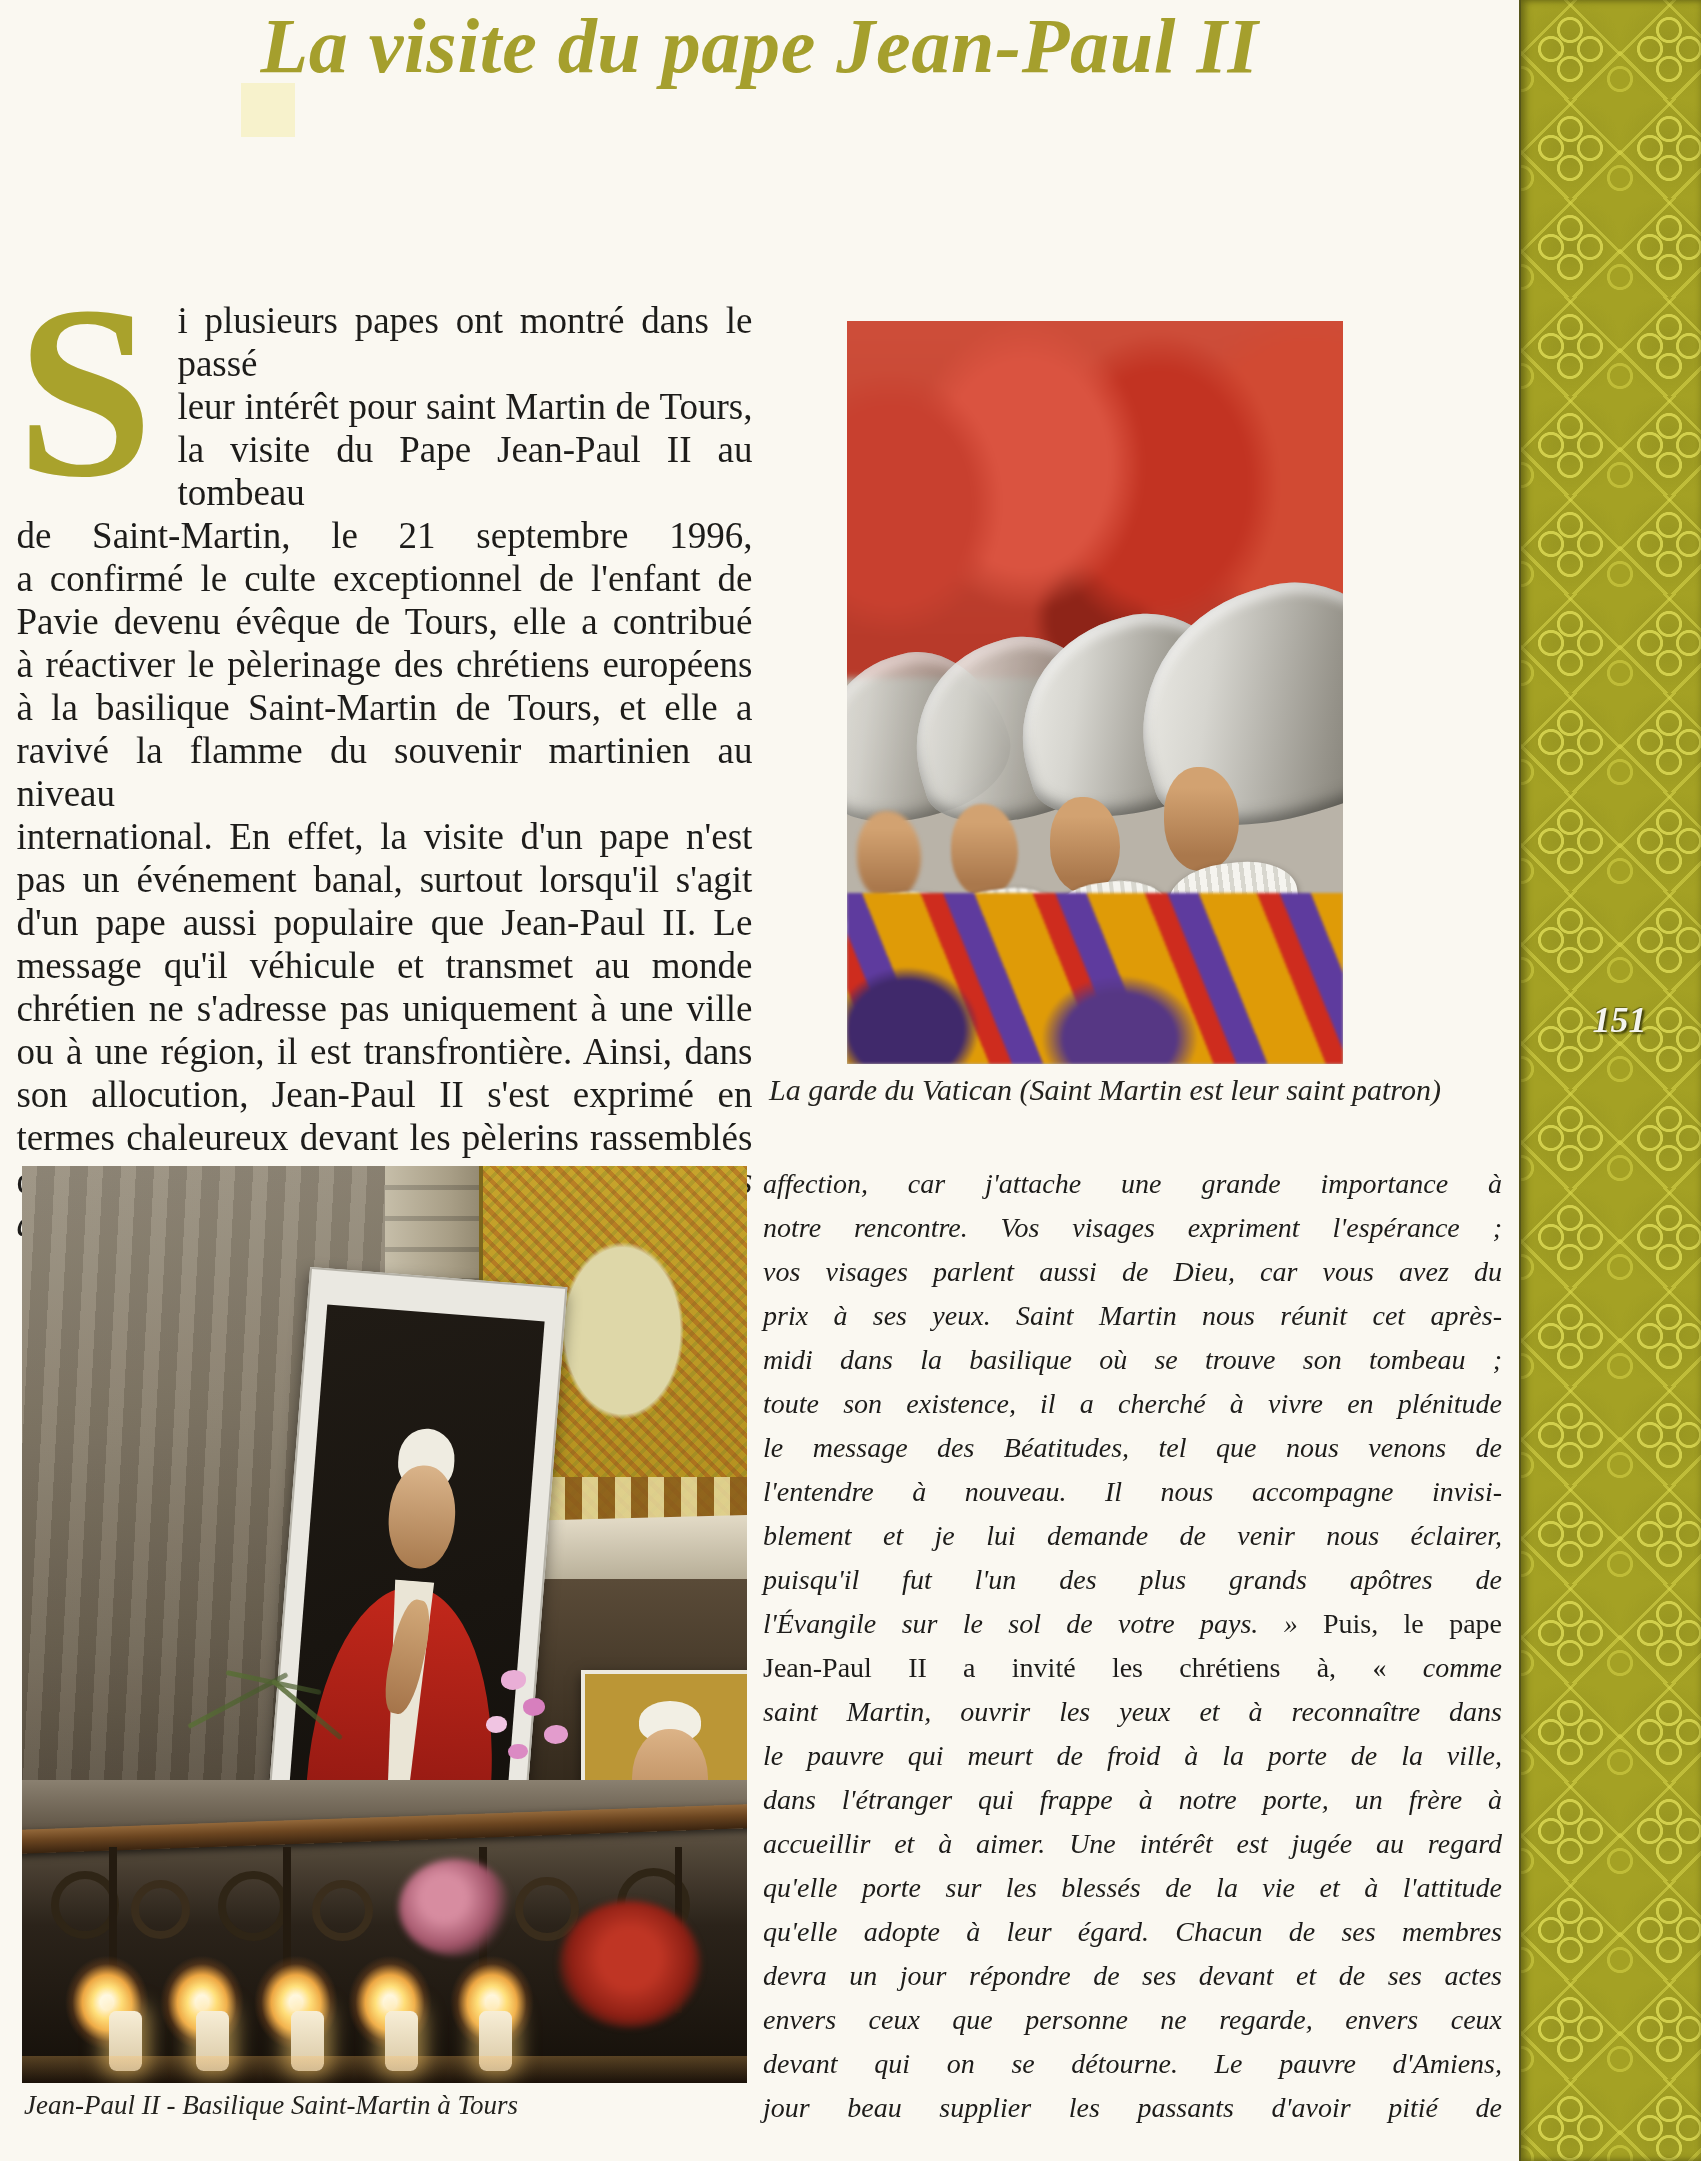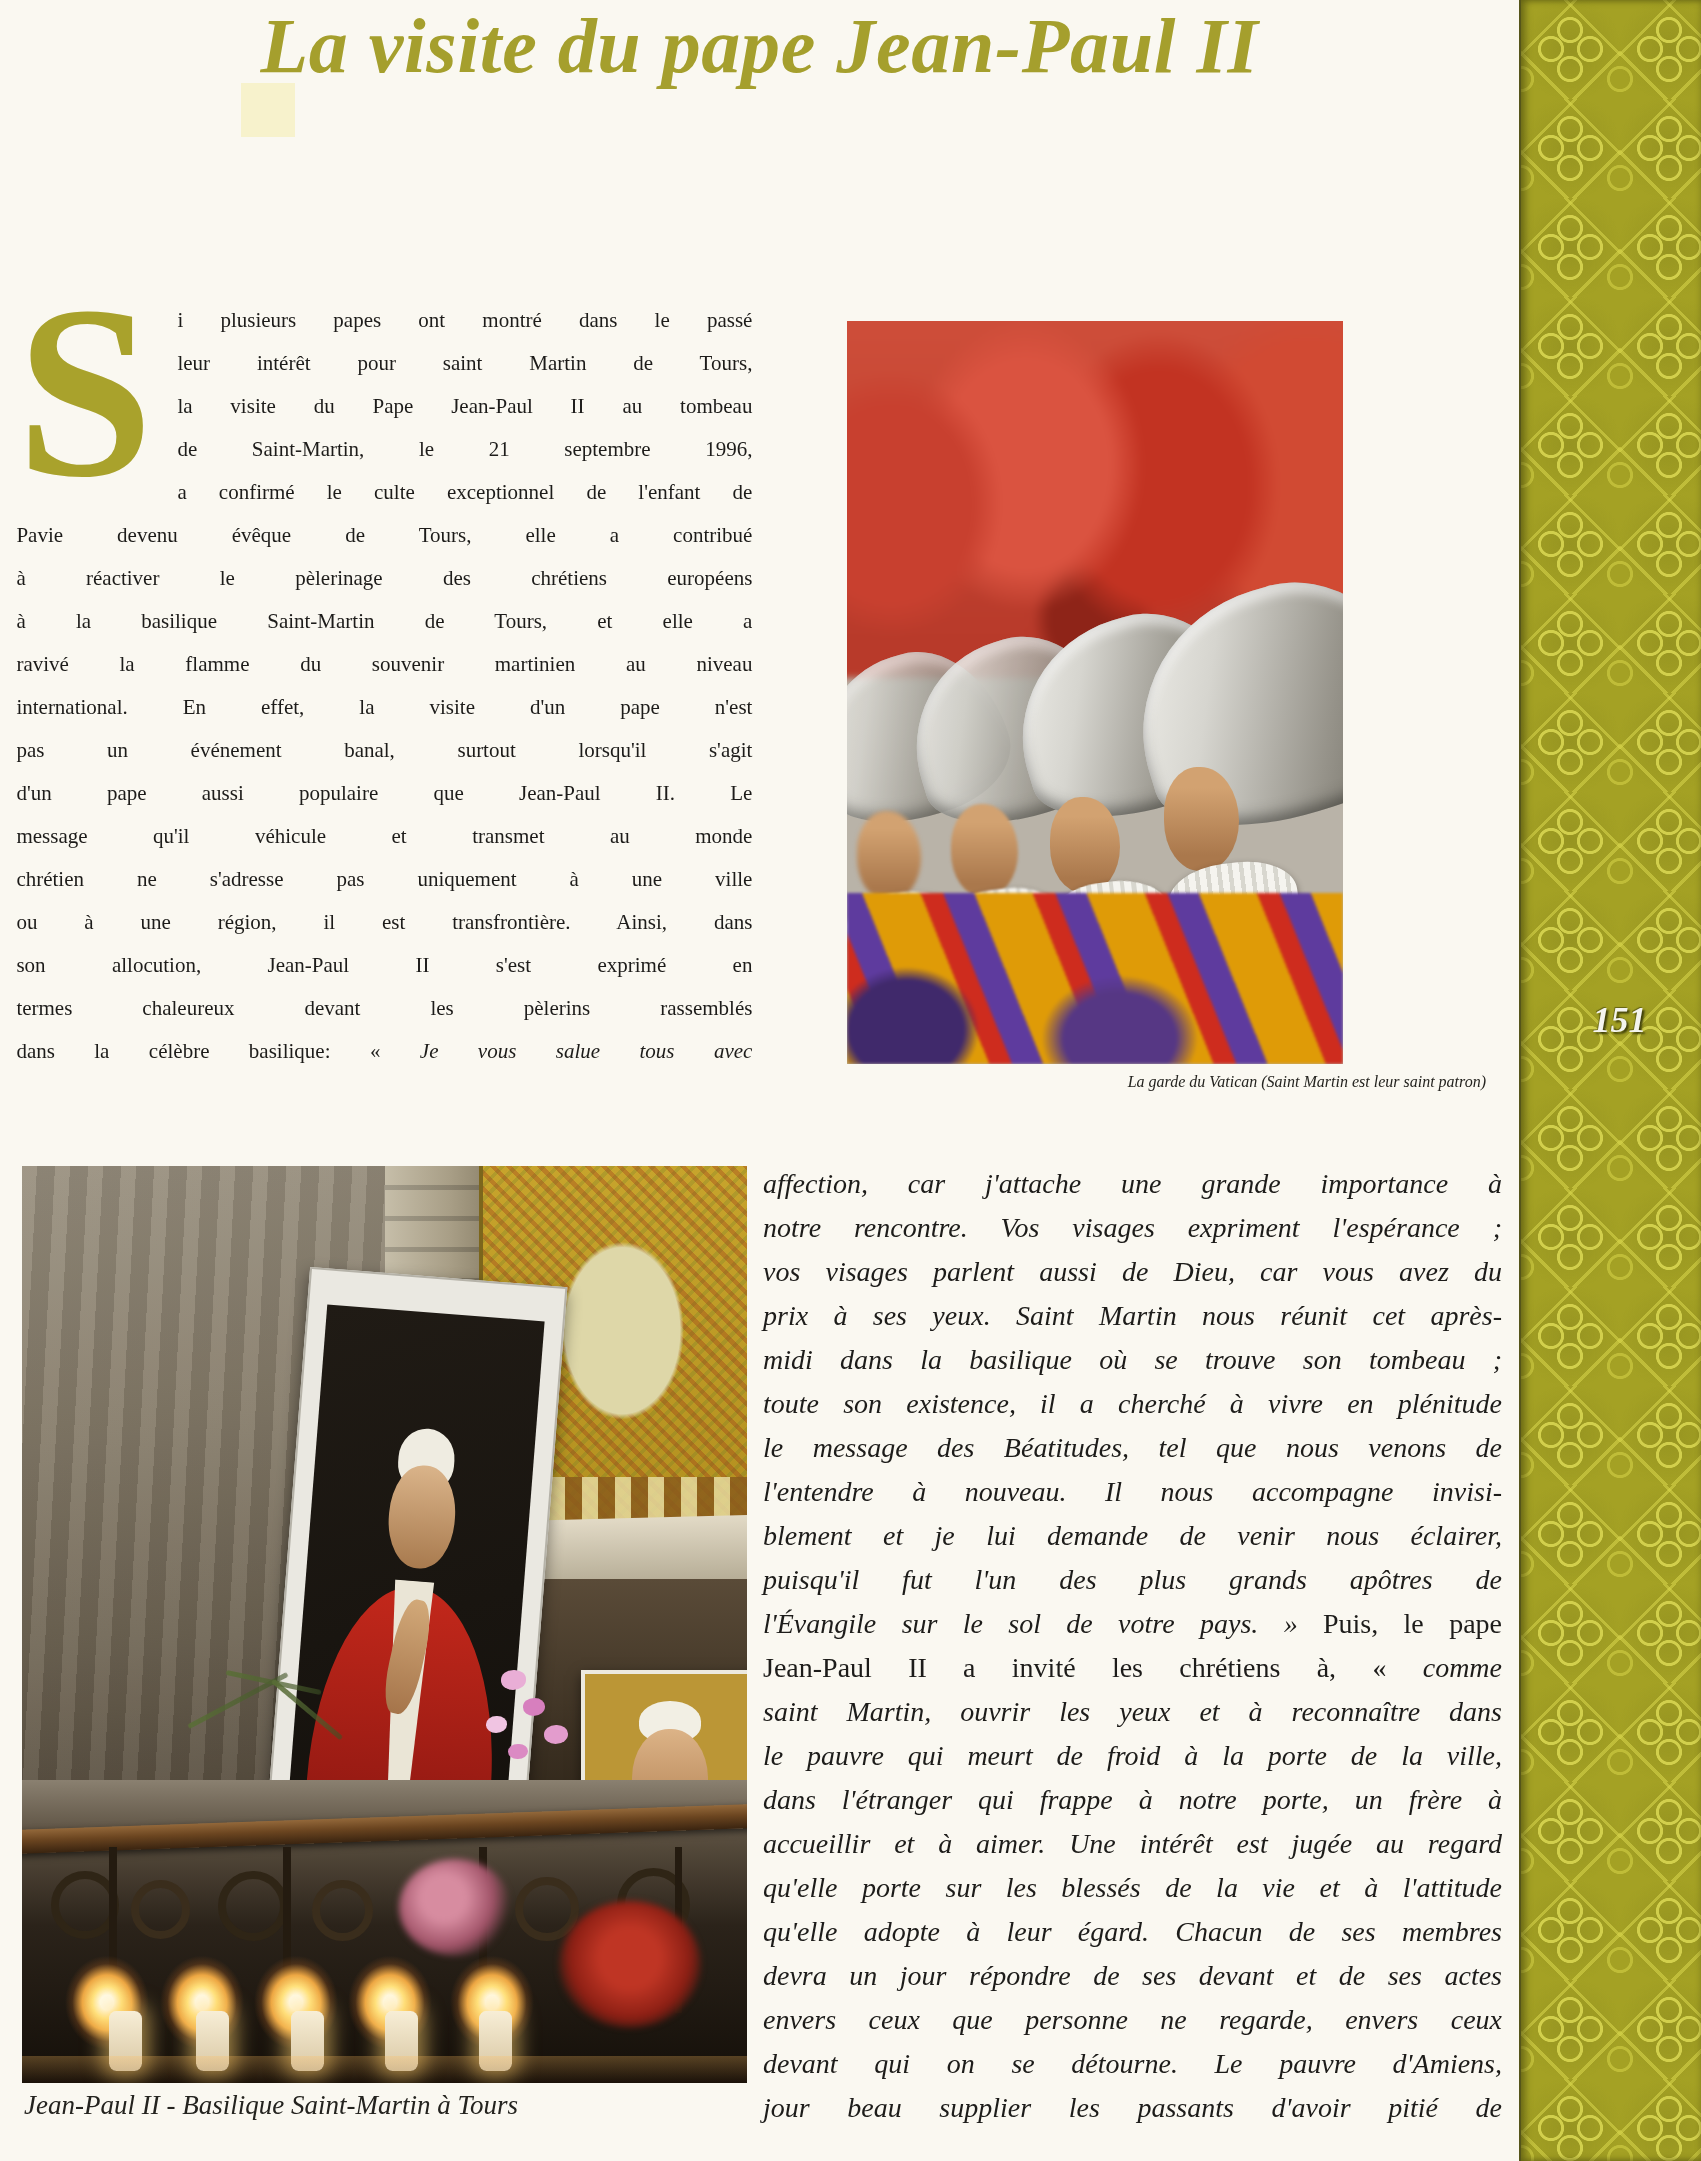--- a/index.html
+++ b/index.html
@@ -28,31 +28,31 @@
       radial-gradient(circle 45px at 49px 49px, rgba(125,125,26,.35), transparent 52px);
     background-size:99px 99px;
     box-shadow:inset 4.5px 0 7.5px rgba(70,70,12,.55), inset -3px 0 6px rgba(70,70,12,.4);
     border-left:2.2px solid #55551a;}
   .page-number{position:absolute;left:1556px;top:999px;width:127px;text-align:center;
     font-size:36px;font-weight:bold;font-style:italic;color:#f4f4ee;
     text-shadow:2.2px 2.2px 2.2px rgba(45,45,5,.85), -0.7px -0.7px 0.7px rgba(45,45,5,.5);}
 
   
   .left-col{position:absolute;left:16.4px;top:299px;width:736px;}
-  .left-col .line{font-size:21px;line-height:43px;text-align:justify;text-align-last:justify;}
+  .left-col .line{font-size:37px;line-height:43px;text-align:justify;text-align-last:justify;}
   .dropcap{float:left;width:149px;height:187px;font-size:246px;line-height:187px;color:#a9a22c;
            font-weight:bold;margin-right:12px;}
   .right-col{position:absolute;left:763px;top:1162px;width:739px;}
   .right-col .line{font-size:28px;line-height:44px;text-align:justify;text-align-last:justify;font-style:italic;}
   .seg-i{font-style:italic;}
   .seg-r{font-style:normal;}
 
   
   .caption{font-style:italic;color:#24231f;}
-  .guards-caption{position:absolute;left:769px;top:1073px;width:717px;text-align:right;font-size:16px;}
+  .guards-caption{position:absolute;left:769px;top:1073px;width:717px;text-align:left;font-size:30px;}
   .basilica-caption{position:absolute;left:24px;top:2090px;width:724px;text-align:left;font-size:27px;}
 
   
   .photo-guards{position:absolute;left:847px;top:321px;width:496px;height:743px;overflow:hidden;
                 background:#b9b3a8;}
   .photo-guards *{position:absolute;}
   .g-corner{left:0;top:0;width:36%;height:24%;background:#d8d5cc;filter:blur(10.4px);}
   .g-plumes{left:-4%;top:-4%;width:108%;height:52%;
     background:
       radial-gradient(ellipse 149px 179px at 12% 55%, #c8402f 0 55%, transparent 74%),

